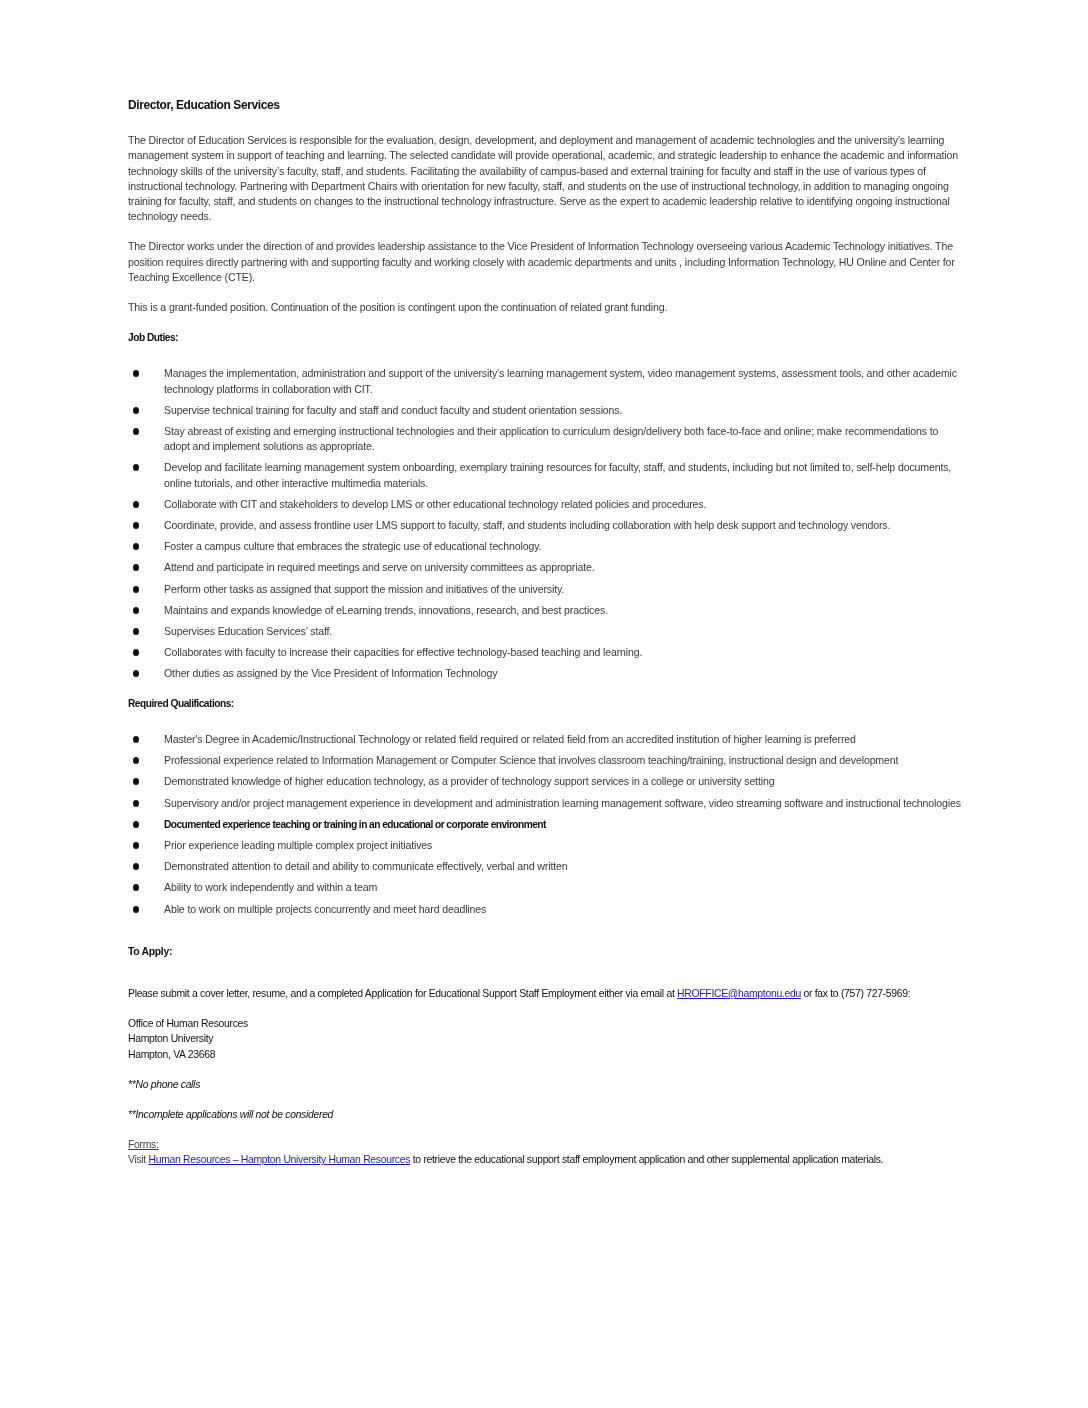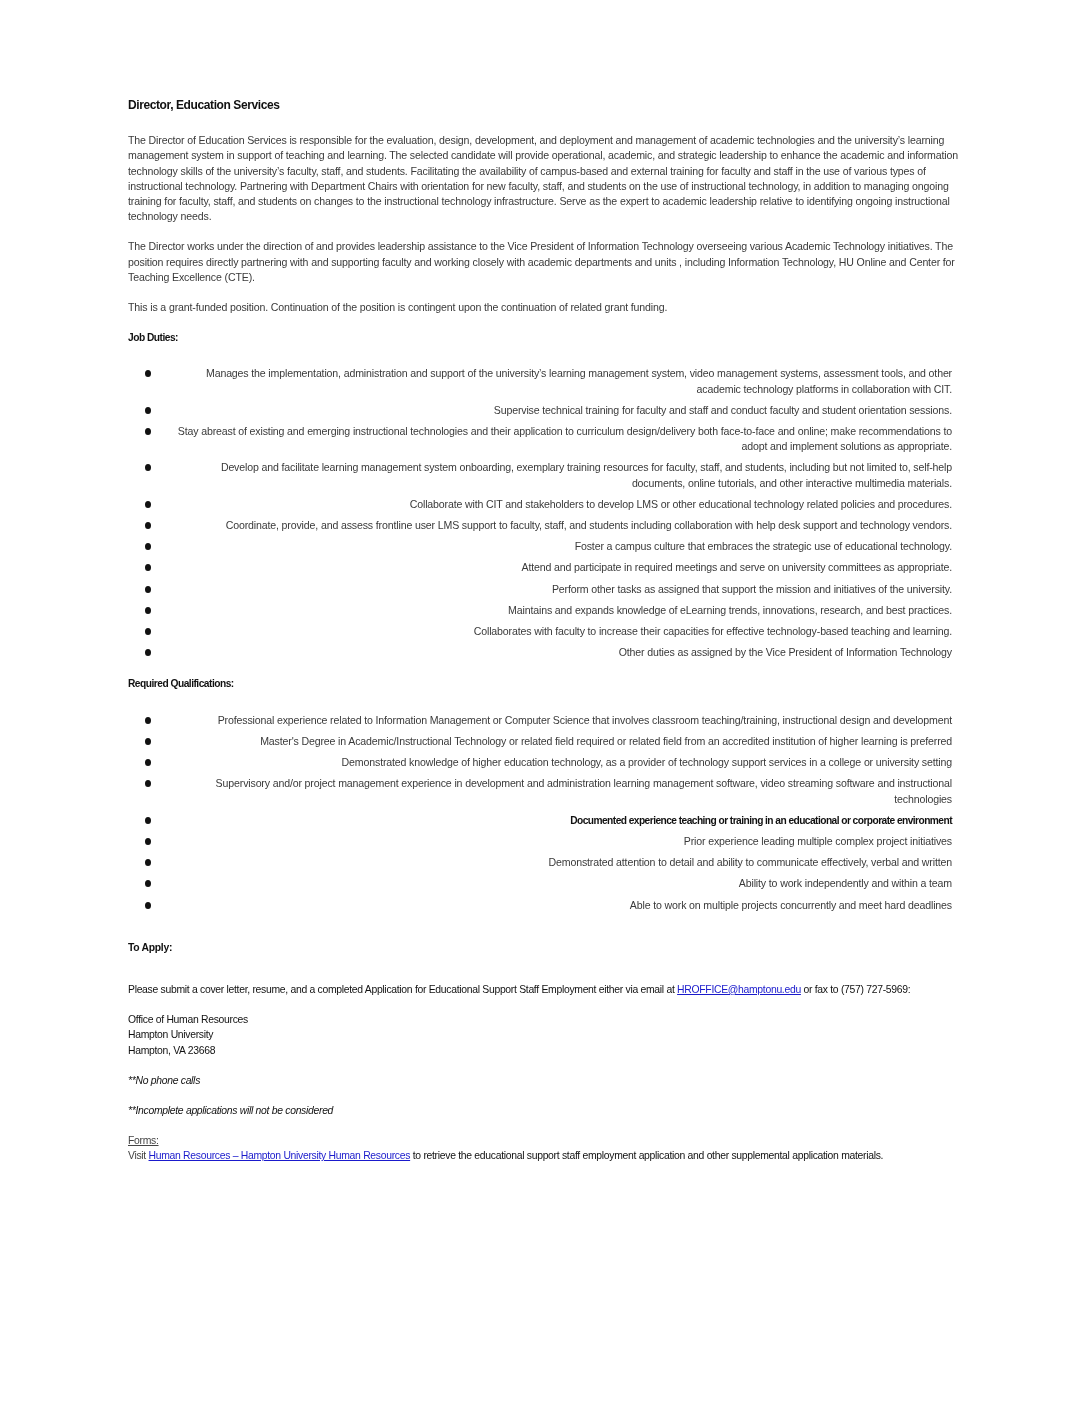--- a/index.html
+++ b/index.html
@@ -5,21 +5,21 @@
     html, body { margin: 0; padding: 0; background: #ffffff; }
     body { width: 1088px; height: 1408px; position: relative; overflow: hidden; }
     .page {
       position: absolute; left: 128px; top: 98px; width: 840px;
       font-family: "Liberation Sans", sans-serif; font-size: 10.6px; line-height: 15.2px;
       color: #3a3a3a; letter-spacing: -0.15px;
     }
     .title { font-weight: bold; color: #111; font-size: 12px; letter-spacing: -0.4px; margin: 0 0 20px 0; }
     p { margin: 0 0 15px 0; }
     .section-head { font-weight: bold; color: #111; font-size: 10.2px; letter-spacing: -0.5px; margin: 0 0 21px 0; }
-    ul { list-style: none; margin: 16px; padding: 0; text-align: right; }
+    ul { list-style: none; margin: 4px; padding: 0; }
     li { position: relative; padding-left: 32px; margin-bottom: 6px; }
     .bullet { position: absolute; left: 1px; top: 4px; width: 6px; height: 7px; border-radius: 50%; background: #111; }
     .duties li { margin-bottom: 6px; }
     .quals li.dark { color: #111; font-weight: bold; letter-spacing: -0.55px; font-size: 10.2px; }
     .apply { color: #111; font-size: 10.4px; letter-spacing: -0.3px; }
     .apply p { margin: 0 0 15px 0; }
     .apply-head { font-weight: bold; margin: 27px 0 27px 0; }
     .addr span { display: block; }
     .note { font-style: italic; }
     a.link { color: #1a1acc; }
@@ -41,28 +41,29 @@
     <li><span class="bullet"></span><span>Manages the implementation, administration and support of the university’s learning management system, video management systems, assessment tools, and other academic technology platforms in collaboration with CIT.</span></li>
     <li><span class="bullet"></span><span>Supervise technical training for faculty and staff and conduct faculty and student orientation sessions.</span></li>
     <li><span class="bullet"></span><span>Stay abreast of existing and emerging instructional technologies and their application to curriculum design/delivery both face-to-face and online; make recommendations to adopt and implement solutions as appropriate.</span></li>
     <li><span class="bullet"></span><span>Develop and facilitate learning management system onboarding, exemplary training resources for faculty, staff, and students,  including but not limited to, self-help documents, online tutorials, and other interactive multimedia materials.</span></li>
     <li><span class="bullet"></span><span>Collaborate with CIT and stakeholders to develop LMS or other educational technology related policies and procedures.</span></li>
     <li><span class="bullet"></span><span>Coordinate, provide, and assess frontline user LMS support to faculty, staff, and students including collaboration with help desk support and technology vendors.</span></li>
     <li><span class="bullet"></span><span>Foster a campus culture that embraces the strategic use of educational technology.</span></li>
     <li><span class="bullet"></span><span>Attend and participate in required meetings and serve on university committees as appropriate.</span></li>
     <li><span class="bullet"></span><span>Perform other tasks as assigned that support the mission and initiatives of the university.</span></li>
     <li><span class="bullet"></span><span>Maintains and expands knowledge of eLearning trends, innovations, research, and best practices.</span></li>
+    <li><span class="bullet"></span><span>Supervises Education Services’ staff.</span></li>
     <li><span class="bullet"></span><span>Collaborates with faculty to increase their capacities for effective technology-based teaching and learning.</span></li>
     <li><span class="bullet"></span><span>Other duties as assigned by the Vice President of Information Technology</span></li>
   </ul>
 
   <div class="section-head" style="margin-top:14px;">Required Qualifications:</div>
   <ul class="quals">
+    <li><span class="bullet"></span><span>Master's Degree in Academic/Instructional Technology or related field required or related field from an accredited institution of higher learning is preferred</span></li>
     <li><span class="bullet"></span><span>Professional experience related to Information Management or Computer Science that involves classroom teaching/training, instructional design and development</span></li>
-    <li><span class="bullet"></span><span>Master's Degree in Academic/Instructional Technology or related field required or related field from an accredited institution of higher learning is preferred</span></li>
     <li><span class="bullet"></span><span>Demonstrated knowledge of higher education technology, as a provider of technology support services in a college or university setting</span></li>
     <li><span class="bullet"></span><span>Supervisory and/or project management experience in development and administration learning management software, video streaming software and instructional technologies</span></li>
     <li class="dark"><span class="bullet"></span><span>Documented experience teaching or training in an educational or corporate environment</span></li>
     <li><span class="bullet"></span><span>Prior experience leading multiple complex project initiatives</span></li>
     <li><span class="bullet"></span><span>Demonstrated attention to detail and ability to communicate effectively, verbal and written</span></li>
     <li><span class="bullet"></span><span>Ability to work independently and within a team</span></li>
     <li><span class="bullet"></span><span>Able to work on multiple projects concurrently and meet hard deadlines</span></li>
   </ul>
 
   <div class="apply">

